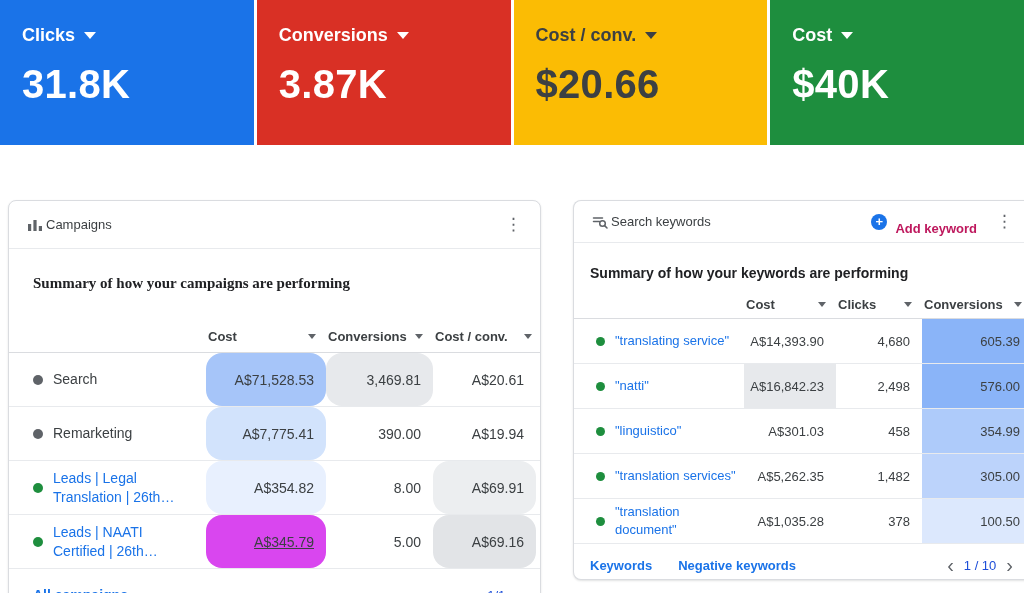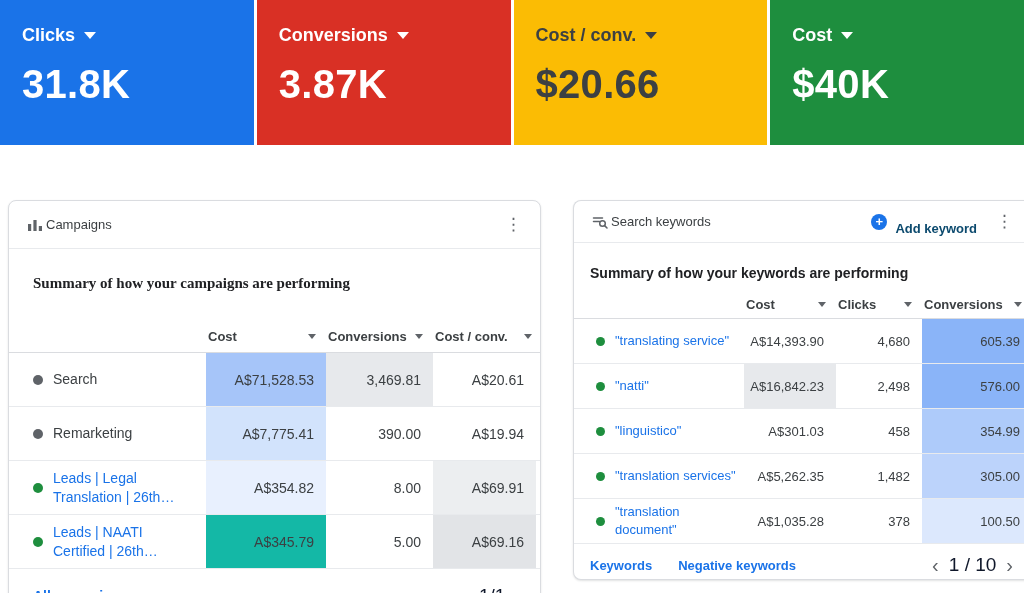--- a/index.html
+++ b/index.html
@@ -23,21 +23,21 @@
   .card-header { display:flex; align-items:center; gap:3px; padding:0 14px 0 18px; border-bottom:1px solid #e8eaed; }
   #campaigns-card .card-header { height:48px; }
   #keywords-card  .card-header { height:42px; }
   .card-title { font-size:13px; color:#3c4043; }
   .flex-spacer { flex:1; }
   .kebab { font-size:17px; color:#5f6368; cursor:pointer; padding:0 4px; line-height:1; }
   .icon-wrap { display:flex; align-items:center; }
 
   .add-btn { display:flex; align-items:center; gap:8px; cursor:pointer; margin-right:12px; }
   .plus-circle { width:16px; height:16px; border-radius:50%; background:#1a73e8; color:#fff; font-size:13px; font-weight:bold; display:flex; align-items:center; justify-content:center; line-height:1; }
-  .add-label { font-size:13px; color:#0c4a6e; font-weight:bold;margin-top:14px; }
+  .add-label { font-size:13px; color:#be185d; font-weight:bold;margin-top:14px; }
 
   .card-subtitle { font-weight:bold; color:#202124; }
   #campaigns-card .card-subtitle { margin:26px 24px 0; font-size:15px;font-family:Liberation Serif, serif; }
   #keywords-card  .card-subtitle { margin:22px 16px 0; font-size:14px; }
 
   
   .t-head, .t-row { display:grid; }
   #campaigns-card .t-head, #campaigns-card .t-row { grid-template-columns:197px 120px 107px 109px; }
   #keywords-card  .t-head, #keywords-card  .t-row { grid-template-columns:170px 92px 86px 110px; }
 
@@ -58,34 +58,34 @@
   .dot { border-radius:50%; flex:none; }
   #campaigns-card .dot { width:10px; height:10px; }
   #keywords-card  .dot { width:9px; height:9px; }
   .t-label-text { line-height:1.35; color:#3c4043; }
   #campaigns-card .t-label-text { font-size:14px; }
   #keywords-card  .t-label-text { font-size:13px; }
   .t-label-text.link { color:#1a73e8; cursor:pointer; }
   .t-label-text div { white-space:nowrap; }
 
   .t-cell { display:flex; align-items:center; justify-content:flex-end; padding-right:12px; color:#3c4043; }
-  #campaigns-card .t-cell { font-size:14px; }
+  #campaigns-card .t-cell { font-size:14px;border-radius:16px; }
   #campaigns-card .t-cell:last-child { margin-right:6px; }
   #keywords-card  .t-cell { font-size:13px; }
 
   
   .card-footer { display:flex; align-items:center; justify-content:space-between; }
   #campaigns-card .card-footer { padding:16px 18px 12px 24px; }
   #keywords-card  .card-footer { height:42px; padding:0 18px 0 16px; }
   .footer-link { font-size:14px; color:#1a73e8; font-weight:bold; cursor:pointer; text-decoration:none; }
   .tabs { display:flex; gap:26px; }
   .tab { font-size:13px; color:#1a73e8; font-weight:bold; cursor:pointer; }
   .pagination { display:flex; align-items:center; gap:10px; }
   .chev { font-size:20px; color:#5f6368; line-height:1; cursor:pointer; }
-  .page-count { font-size:19px; color:#0f172a; }
+  .page-count { font-size:13px; color:#1d4ed8; }
 </style>
 </head>
 <body>
 
 <div class="page">
 
   <div class="scorecards">
       <div class="scorecard" style="background: rgb(26, 115, 232); color: rgb(255, 255, 255);">
         <div class="sc-label">
           <span>Clicks</span>
@@ -181,21 +181,21 @@
           <div class="t-cell" style="background: rgb(236, 238, 240);">A$69.91</div>
         </div>
         <div class="t-row">
           <div class="t-label">
             <span class="dot" style="background: rgb(30, 142, 62);"></span>
             <span class="t-label-text link">
               <div>Leads | NAATI</div>
               <div>Certified | 26th…</div>
             </span>
           </div>
-          <div class="t-cell" style="background: #14b8a6;">A$345.79</div>
+          <div class="t-cell" style="background: #d946ef; text-decoration: underline;">A$345.79</div>
           <div class="t-cell">5.00</div>
           <div class="t-cell" style="background: rgb(226, 228, 231);">A$69.16</div>
         </div>
       </div>
     <div class="card-footer">
       <a class="footer-link">All campaigns</a>
       <span class="pagination">
         <span class="chev">‹</span>
         <span class="page-count">1/1</span>
         <span class="chev">›</span>

